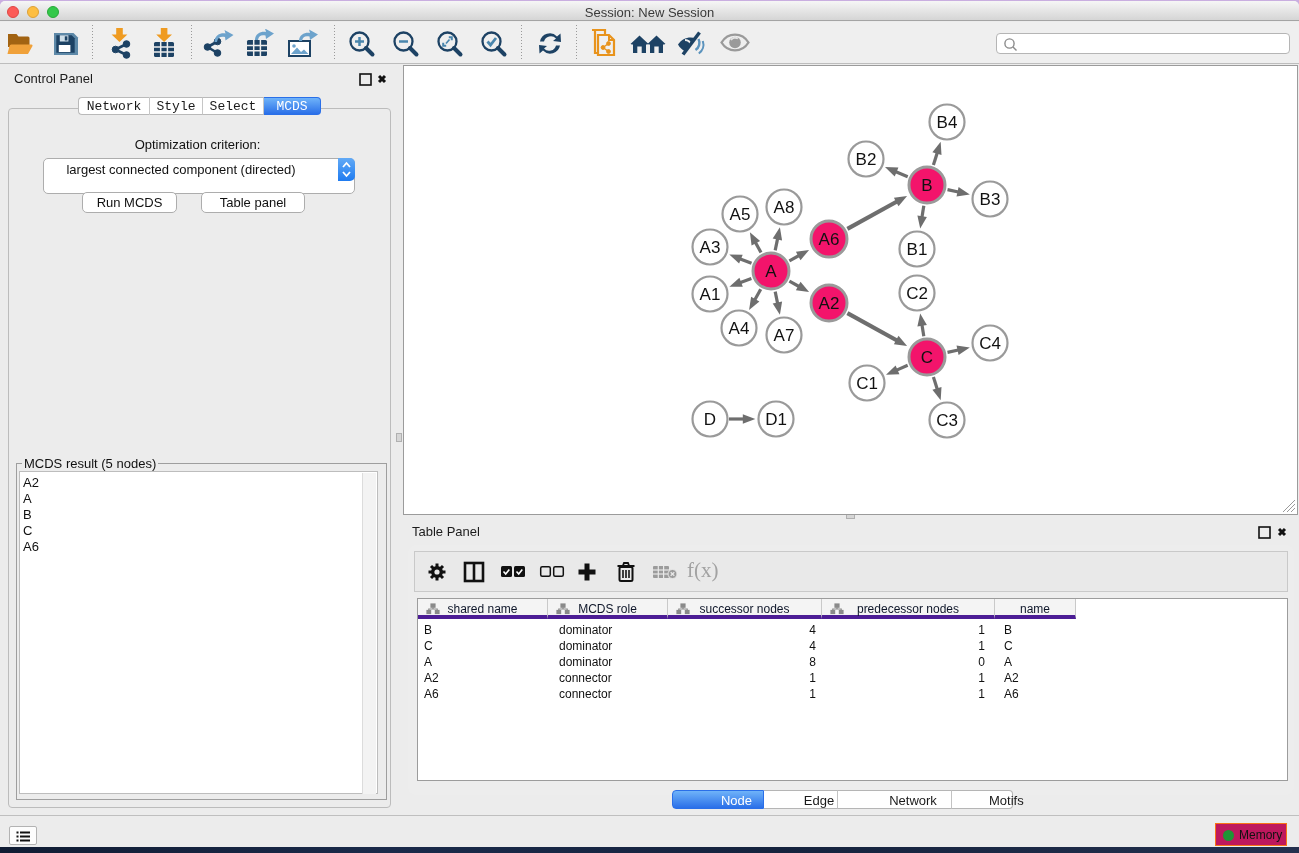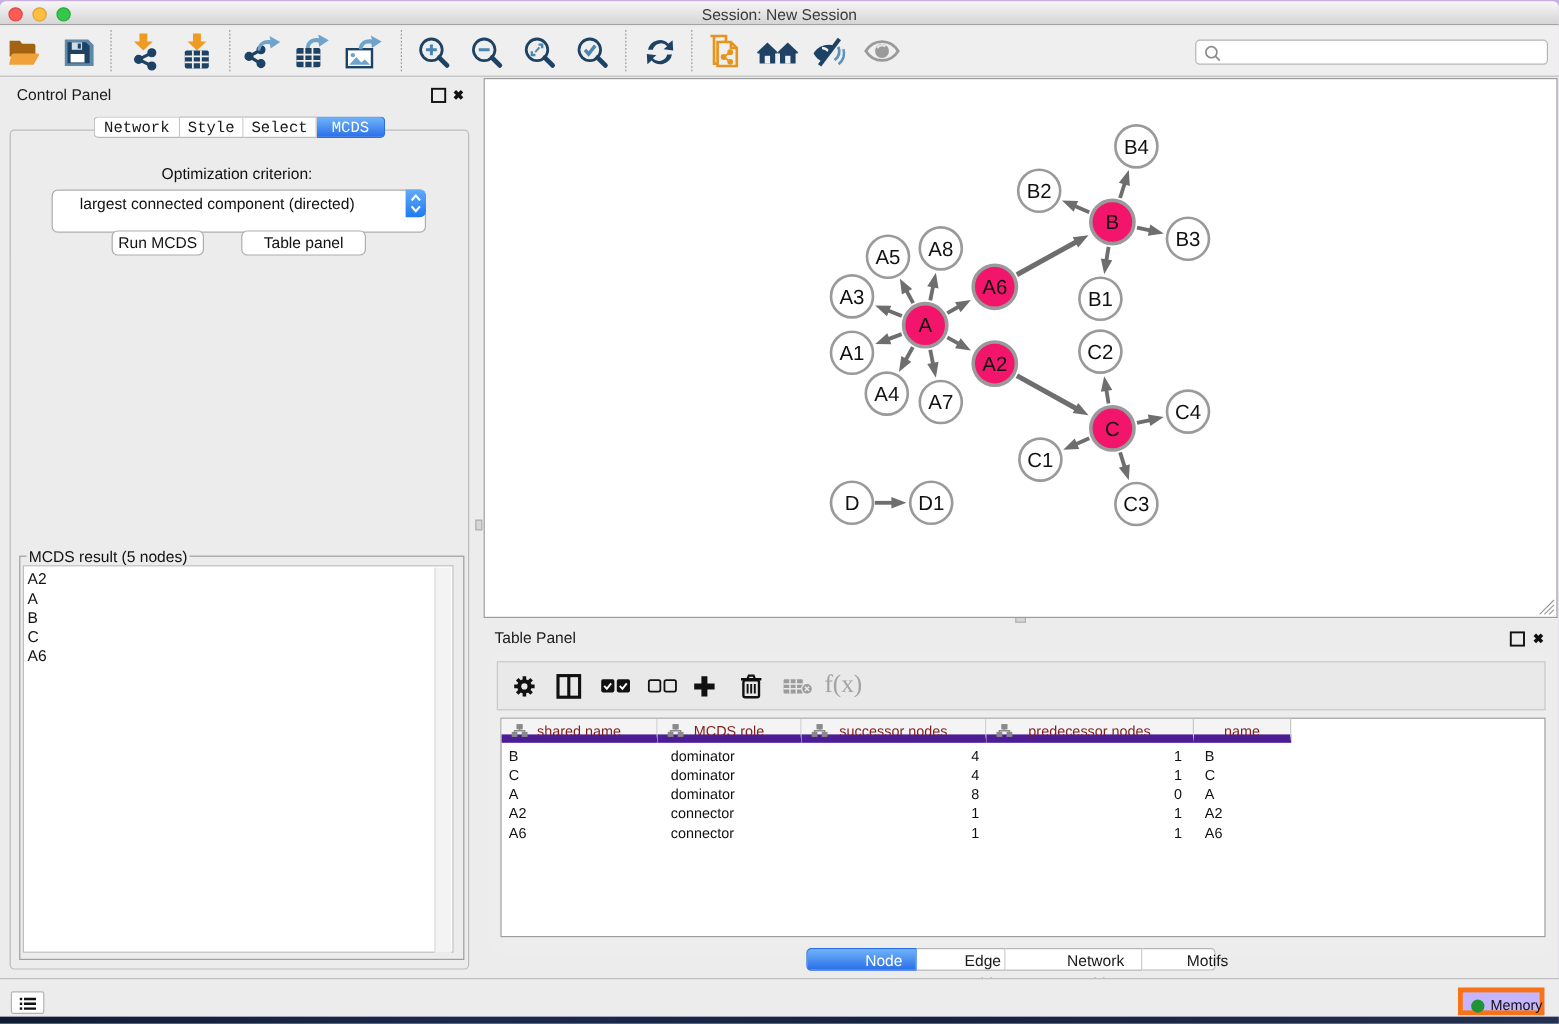--- a/index.html
+++ b/index.html
@@ -59,22 +59,22 @@
   background:linear-gradient(#f4f4f4,#dcdcdc); border-bottom:1px solid #b3b3b3; }
 #nettitle .t { position:absolute; top:4px; width:100%; text-align:center;
   font-size:13px; color:#2e2e2e; }
 
 #tp-title { position:absolute; left:412px; top:524px; font-size:13px; color:#1c1c1c; }
 #tp-toolbar { position:absolute; left:414px; top:551px; width:874px; height:41px;
   background:#e9e9e9; border:1px solid #c9c9c9; }
 #ntable { position:absolute; left:417px; top:598px; width:871px; height:183px;
   background:#fff; border:1px solid #9c9c9c; }
 .hcell { position:absolute; top:0; height:20px; background:#f4f4f4;
-  border-right:1px solid #c9c9c9; border-bottom:7px solid #4c1d95;
-  font-size:12px; color:#7f1d1d; text-align:center; line-height:20px; }
+  border-right:1px solid #c9c9c9; border-bottom:4px solid #4c1d95;
+  font-size:12px; color:#0f172a; text-align:center; line-height:20px; }
 .trow { position:absolute; font-size:12px; color:#111; height:16px; line-height:16px; }
 .segrow { position:absolute; display:flex; }
 .seg { height:19px; line-height:19px; font-size:13px; text-align:center;
   background:#fff; color:#1a1a1a; border-top:1px solid #b5b5b5;
   border-bottom:1px solid #b5b5b5; border-right:1px solid #c3c3c3;padding-left:37px; }
 .seg.first { border-left:1px solid #b5b5b5; border-radius:4px 0 0 4px; }
 .seg.last { border-right:1px solid #b5b5b5; border-radius:0 4px 4px 0; }
 .seg.sel { background:linear-gradient(#6fb3f9,#2a6fe8); color:#fff; border-color:#2a6fe8; }
 
 #statusbar { position:absolute; left:0; top:815px; width:1299px; height:31px;
@@ -257,21 +257,21 @@
 <div id="optlabel">Optimization criterion:</div>
 <div id="dropdown">
   <div class="txt">largest connected component (directed)</div>
   <div class="cap">
     <svg width="17" height="23" viewBox="0 0 17 23" style="position:absolute;left:0;top:0">
       <path d="M5 9 L8.5 5 L12 9" fill="none" stroke="#fff" stroke-width="1.8"></path>
       <path d="M5 14 L8.5 18 L12 14" fill="none" stroke="#fff" stroke-width="1.8"></path>
     </svg>
   </div>
 </div>
-<div class="btn" style="left:93px;top:191px;width:77px;">Run MCDS</div>
+<div class="btn" style="left:82px;top:191px;width:95px;">Run MCDS</div>
 <div class="btn" style="left:201px;top:191px;width:104px;">Table panel</div>
 <div id="mcdsbox">
   <div class="lbl">MCDS result (5 nodes)</div>
   <div id="mcdslist">
     <div class="row">A2</div>
         <div class="row">A</div>
         <div class="row">B</div>
     <div class="row">C</div>
         <div class="row">A6</div>
     <div id="mcdssb"></div>
@@ -521,17 +521,17 @@
           <line x1="10" y1="9.5" x2="20" y2="9.5"></line>
           <line x1="10" y1="13.5" x2="20" y2="13.5"></line>
         </g>
       <g fill="#111">
           <rect x="6.5" y="4.5" width="2" height="2"></rect>
           <rect x="6.5" y="8.5" width="2" height="2"></rect>
           <rect x="6.5" y="12.5" width="2" height="2"></rect>
         </g>
     </svg>
   </div>
-  <div class="abs" style="left:1215px;top:7px;width:72px;height:23px;background:#c4b5fd;border:4px solid #f97316;">
+  <div class="abs" style="left:1215px;top:7px;width:72px;height:23px;background:#be185d;border:1px solid #f97316;">
     <div class="abs" style="left:7px;top:6px;width:11px;height:11px;border-radius:50%;background:#1f9435;"></div>
     <div class="abs" style="left:23px;top:4px;font-size:12px;color:#111;">Memory</div>
   </div>
 </div>
 
 </body></html>

